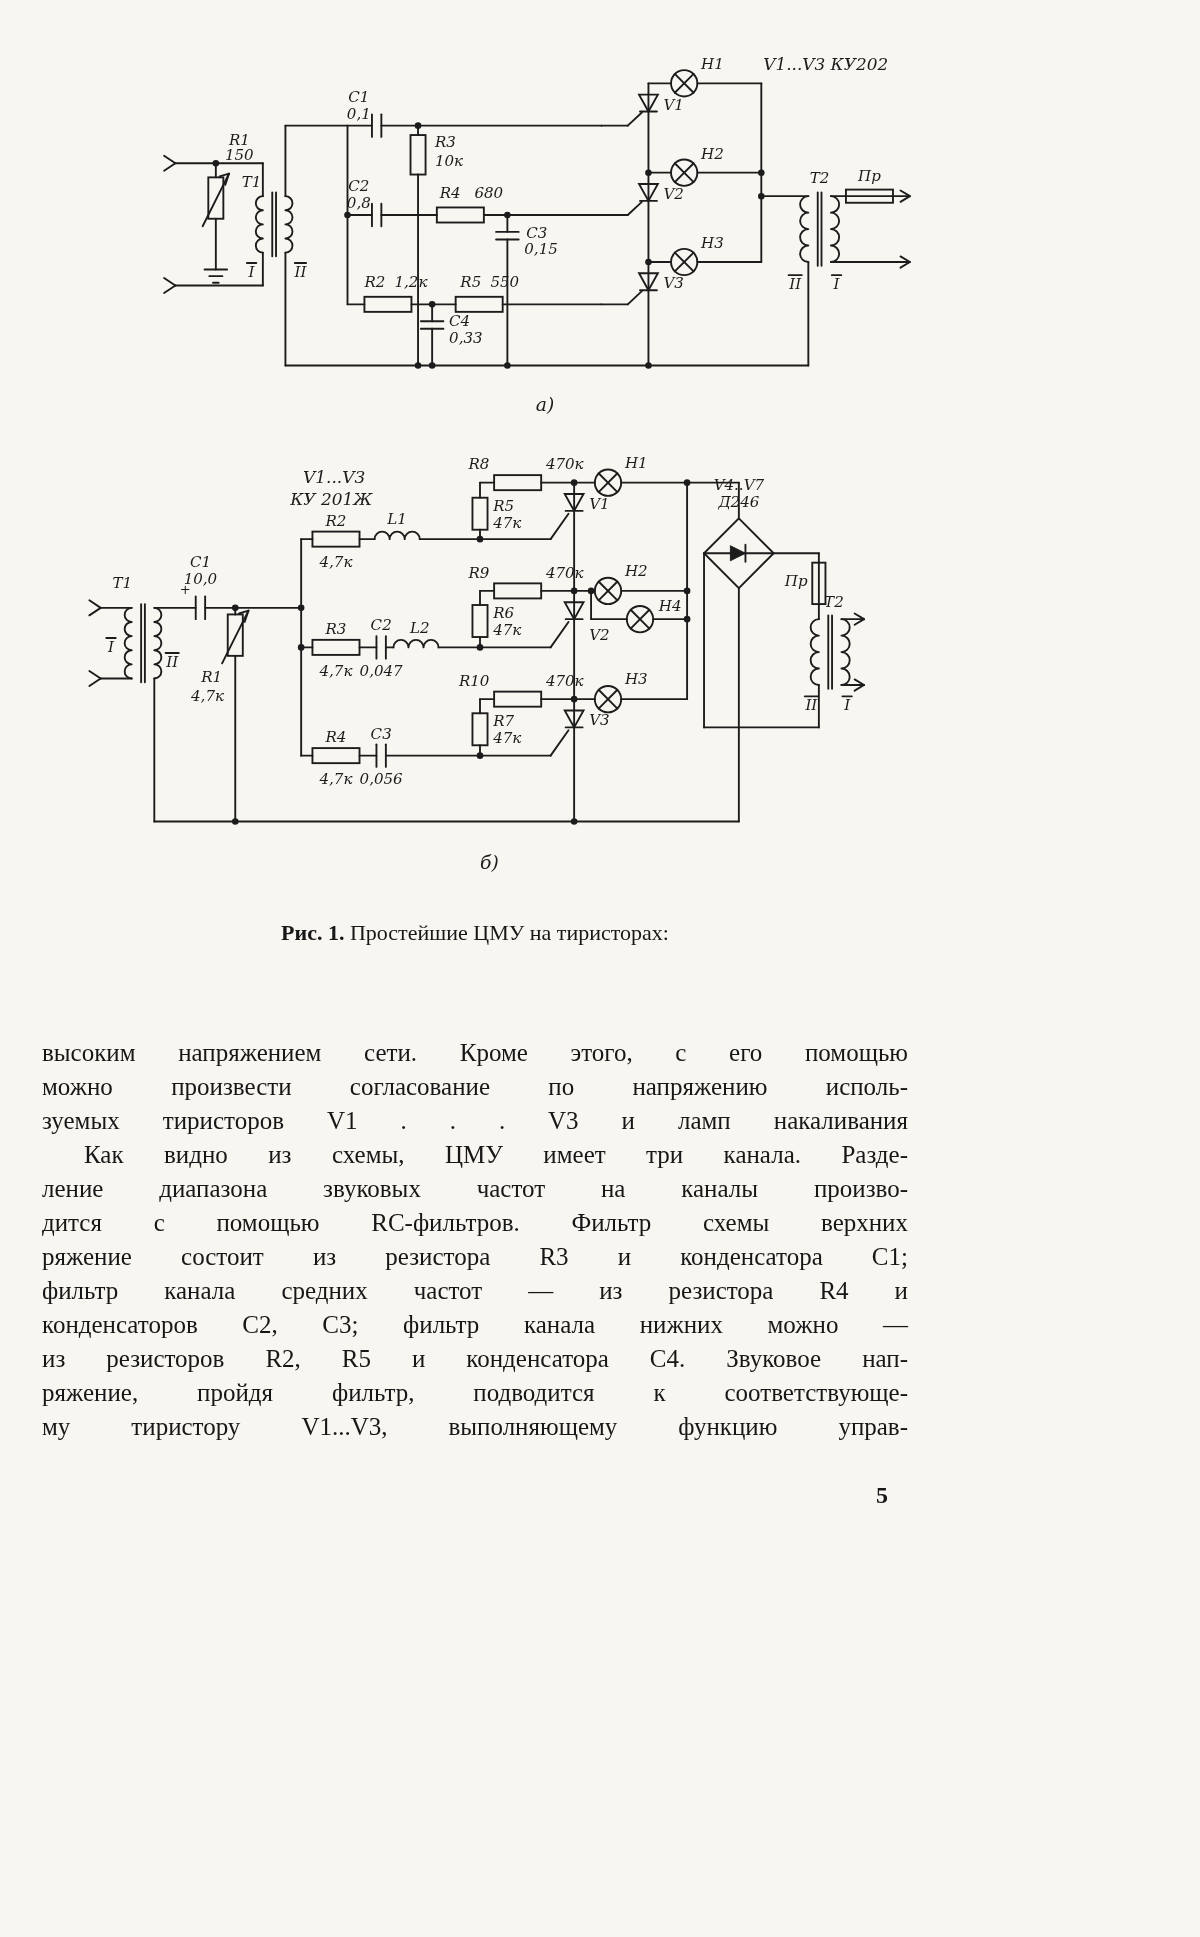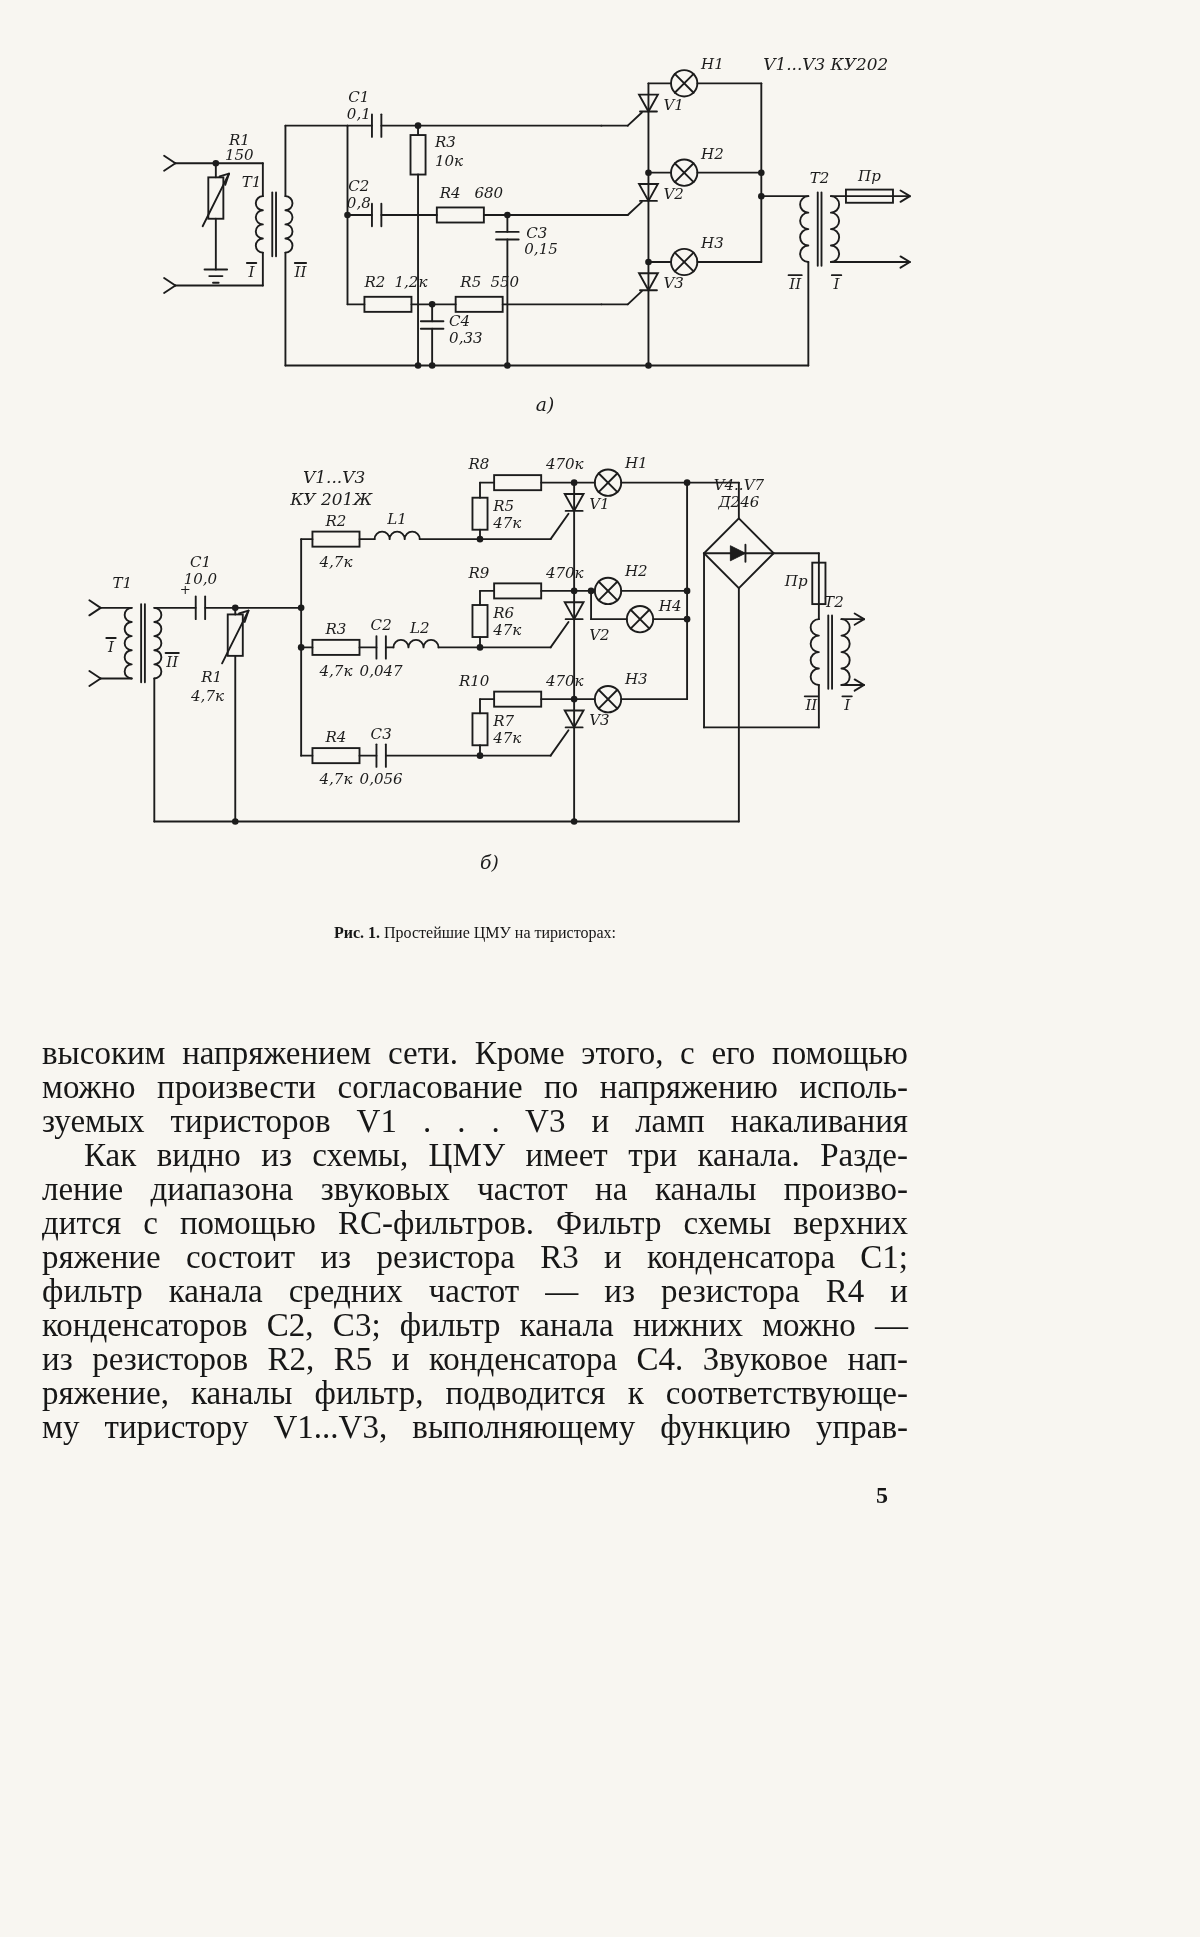--- a/index.html
+++ b/index.html
@@ -8,23 +8,23 @@
   .schem{position:absolute;}
   svg .w{fill:none;stroke:#1c1c1c;stroke-width:2;stroke-linecap:round;stroke-linejoin:round;}
   svg .cmp{fill:none;stroke:#1c1c1c;stroke-width:2;}
   svg .dot{fill:#1c1c1c;stroke:none;}
   svg .fil{fill:#1c1c1c;stroke:#1c1c1c;}
   svg text{font-family:"DejaVu Serif",serif;font-style:italic;font-size:16px;fill:#1c1c1c;}
   svg text.t18{font-size:18px;}
   svg text.t20{font-size:20px;}
   svg text.t14{font-size:14px;}
   .caption{position:absolute;left:42px;top:916px;width:866px;text-align:center;
-           font-size:16px;line-height:34px;}
+           font-size:22px;line-height:34px;}
   .caption .pfx{font-weight:bold;}
-  .body-text{position:absolute;left:42px;top:1036px;width:866px;font-size:33px;}
+  .body-text{position:absolute;left:42px;top:1036px;width:866px;font-size:25px;}
   .tline{line-height:34px;text-align:justify;text-align-last:justify;}
   .tline.short{text-align-last:left;}
   .tline.indent{text-indent:42px;}
   .pagenum{position:absolute;left:876px;top:1482px;font-size:24px;font-weight:bold;}
 </style>
 </head>
 <body>
 
 <div class="page">
 
@@ -511,19 +511,19 @@
       <div class="tline">высоким напряжением сети. Кроме этого, с его помощью</div>
       <div class="tline">можно произвести согласование по напряжению исполь-</div>
       <div class="tline">зуемых тиристоров V1 . . . V3 и ламп накаливания</div>
       <div class="tline indent">Как видно из схемы, ЦМУ имеет три канала. Разде-</div>
       <div class="tline">ление диапазона звуковых частот на каналы произво-</div>
       <div class="tline">дится с помощью RC-фильтров. Фильтр схемы верхних</div>
       <div class="tline">ряжение состоит из резистора R3 и конденсатора C1;</div>
       <div class="tline">фильтр канала средних частот — из резистора R4 и</div>
       <div class="tline">конденсаторов C2, C3; фильтр канала нижних можно —</div>
       <div class="tline">из резисторов R2, R5 и конденсатора C4. Звуковое нап-</div>
-      <div class="tline">ряжение, каналы фильтр, подводится к соответствующе-</div>
+      <div class="tline">ряжение, пройдя фильтр, подводится к соответствующе-</div>
       <div class="tline">му тиристору V1...V3, выполняющему функцию управ-</div>
     </div>
 
   <div class="pagenum">5</div>
 
 </div>
 
 </body></html>

